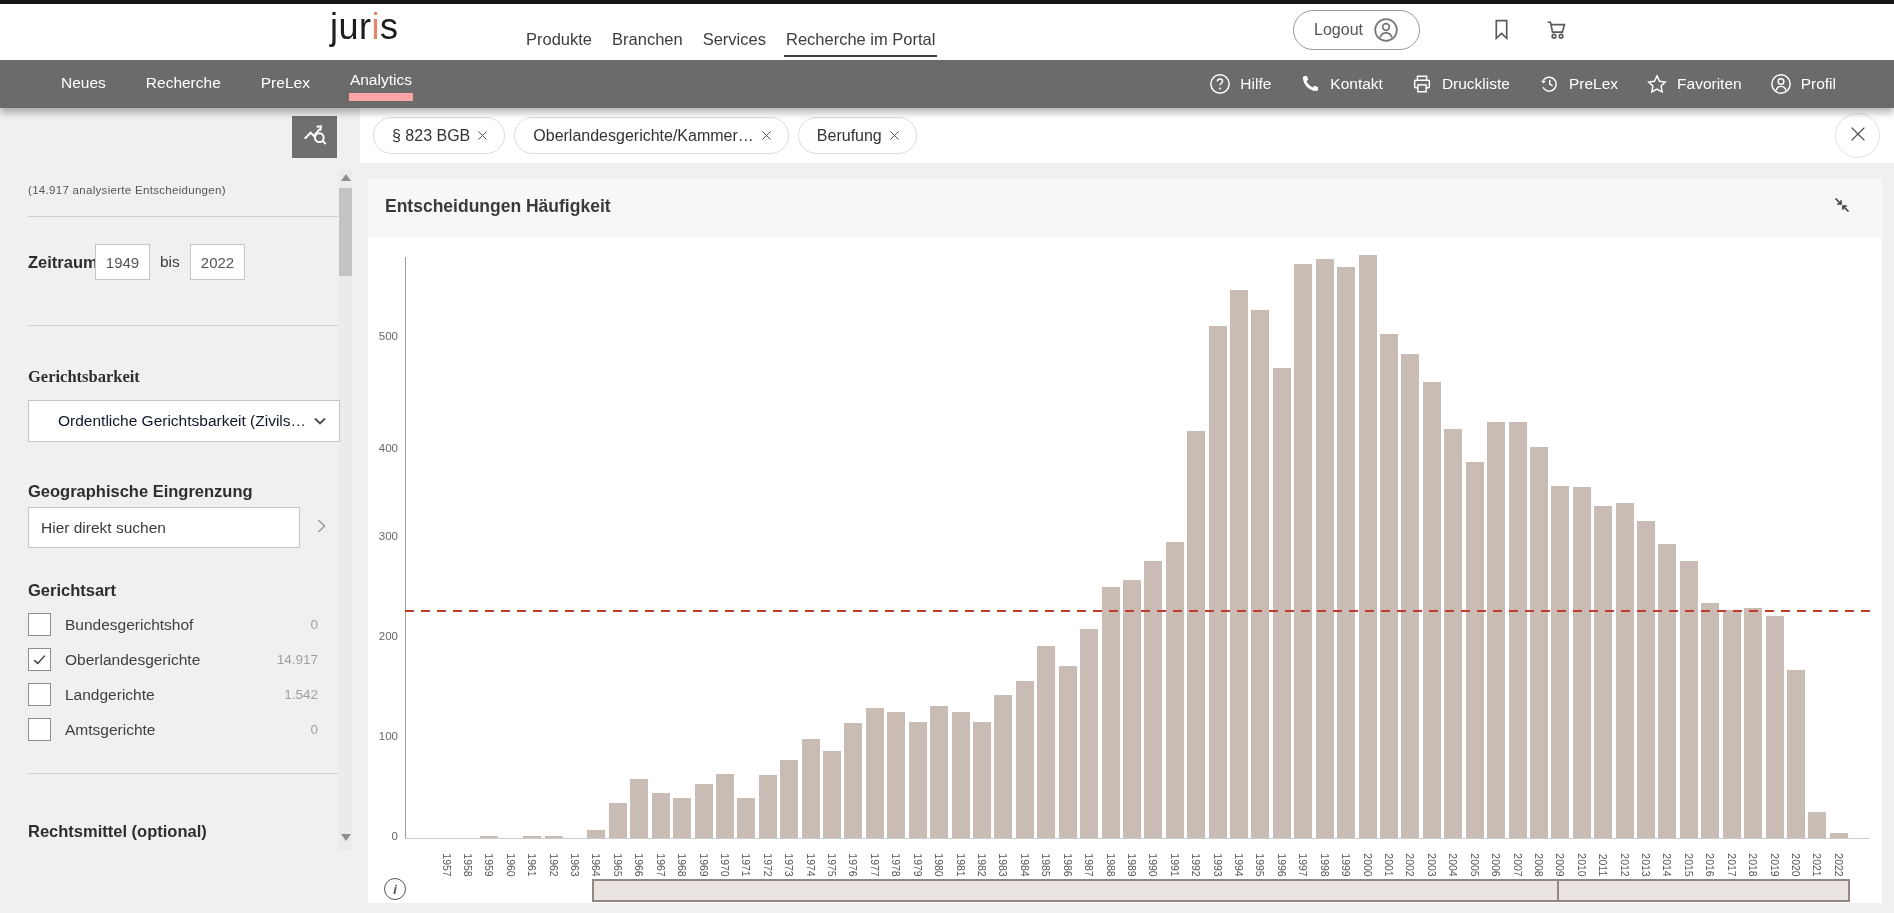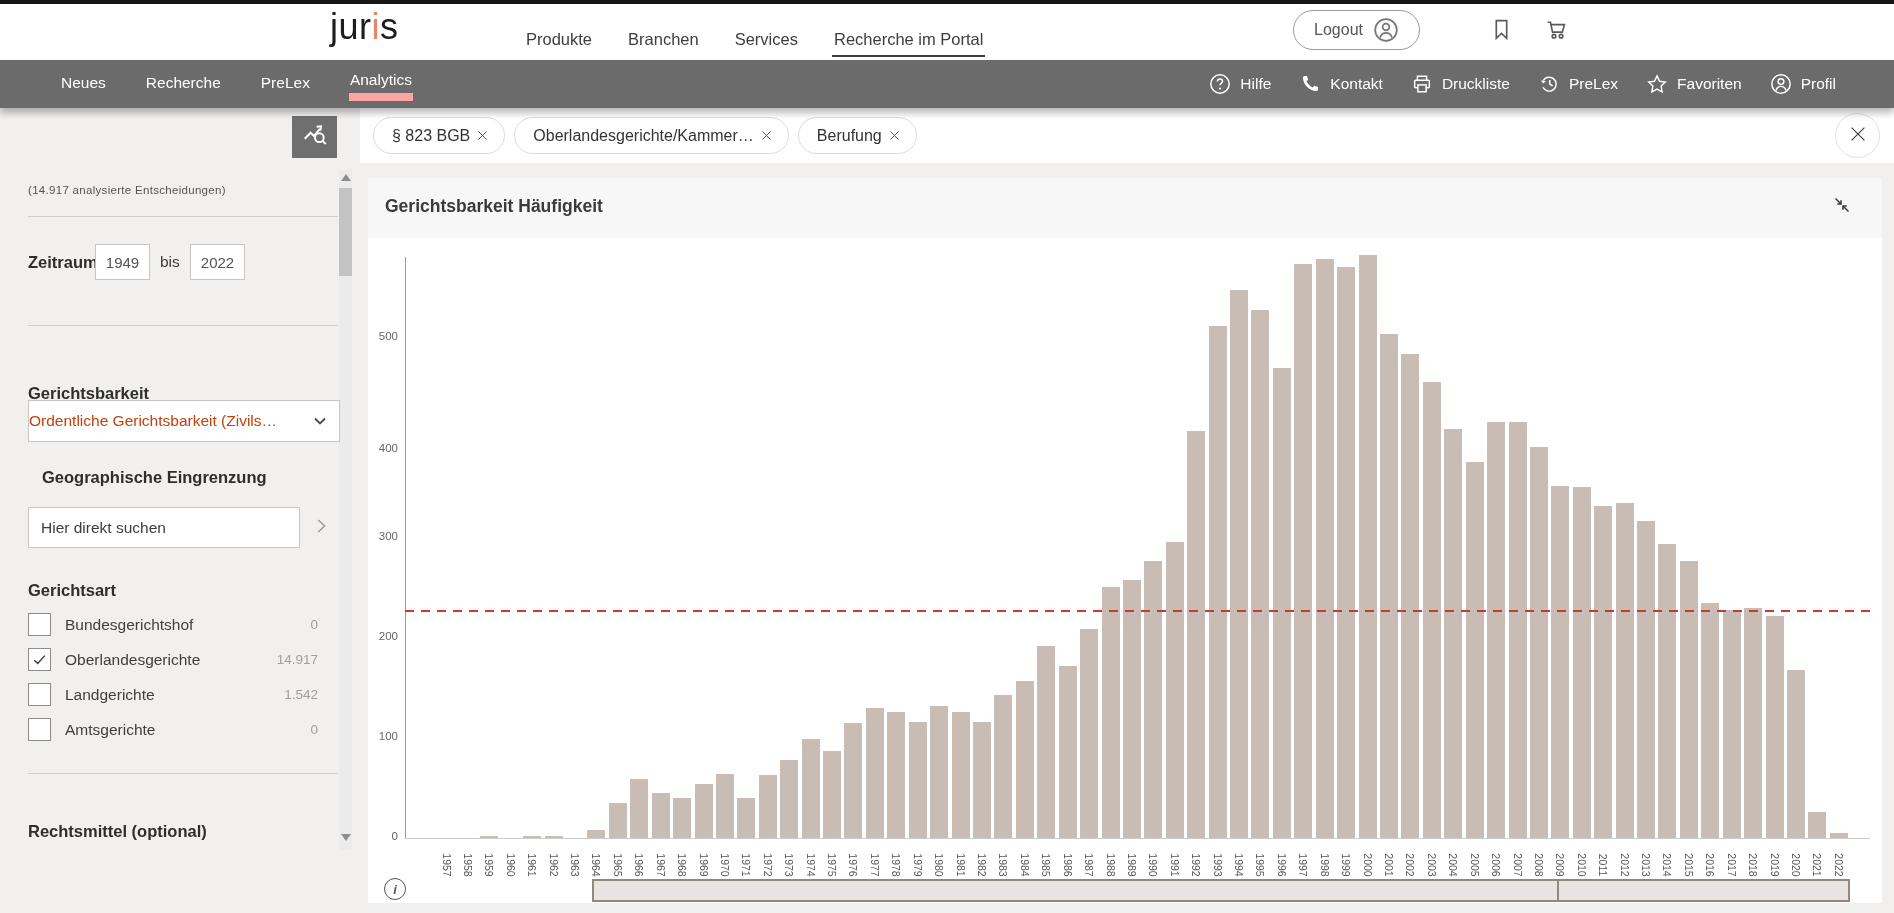--- a/index.html
+++ b/index.html
@@ -4,21 +4,21 @@
 <style>
   html,body{margin:0;padding:0;background:#d8d8d8;}
   *{box-sizing:border-box;font-family:"Liberation Sans",sans-serif;}
   #app{position:relative;width:1894px;height:913px;background:#f1f0ef;overflow:hidden;}
 
   
   .topline{position:absolute;top:0;left:0;width:100%;height:4px;background:#161616;}
   .header{position:absolute;top:4px;left:0;width:100%;height:56px;background:#ffffff;}
   .logo{position:absolute;left:330px;top:2px;font-size:36px;font-weight:normal;color:#1d1d1d;letter-spacing:.5px;}
   .logo .accent{color:#e0876b;}
-  .hnav{position:absolute;left:524px;top:0;height:70px;display:flex;gap:32px;align-items:center;}
+  .hnav{position:absolute;left:524px;top:0;height:70px;display:flex;gap:16px;align-items:center;}
   .hnav-item{font-size:16.5px;color:#3d3d3d;padding:8px 2px 6px 2px;cursor:pointer;border-bottom:2px solid transparent;}
   .hnav-item.active{border-bottom:2px solid #3d3d3d;}
   .logout-btn{position:absolute;left:1293px;top:6px;width:127px;height:40px;border:1px solid #9a9a9a;border-radius:20px;display:flex;align-items:center;justify-content:center;gap:10px;color:#555;font-size:16px;background:#fff;cursor:pointer;}
   .hicon{position:absolute;top:13px;width:25px;height:25px;color:#5a5a5a;cursor:pointer;}
   .hicon svg{width:100%;height:100%;}
   .logout-btn .picon{width:26px;height:26px;color:#777;}
   .logout-btn .picon svg{width:100%;height:100%;}
 
   
   .navbar{position:absolute;top:60px;left:0;width:100%;height:48px;background:#6b6b6b;box-shadow:0 5px 7px rgba(0,0,0,.28);z-index:5;}
@@ -41,25 +41,25 @@
   .sb-up{top:66px;border-bottom:7px solid #8e8e8e;}
   .sb-down{top:726px;border-top:7px solid #8e8e8e;}
   .note{position:absolute;left:28px;top:76px;font-size:11.5px;color:#555;letter-spacing:.3px;}
   .hr{position:absolute;left:28px;width:310px;border-top:1px solid #cfcfcf;}
   .hr1{top:108px;} .hr2{top:217px;} .hr3{top:665px;}
   .sb-h{position:absolute;left:28px;font-size:16.5px;font-weight:bold;color:#2e2e2e;}
   .zeit-label{top:145px;}
   .zeit-box{position:absolute;top:136px;height:36px;background:#fff;border:1px solid #c6c6c6;font-size:15px;color:#555;text-align:center;width:55px;outline:none;padding:0;}
   .zeit-from{left:95px;} .zeit-to{left:190px;}
   .zeit-bis{position:absolute;left:160px;top:145px;font-size:15.5px;color:#3c3c3c;}
-  .gb-h{top:276px;}
+  .gb-h{top:259px;font-family:Liberation Serif, serif;}
   .dropdown{position:absolute;left:28px;top:292px;width:312px;height:42px;background:#fff;border:1px solid #c6c6c6;display:flex;align-items:center;cursor:pointer;}
-  .dropdown .dd-text{flex:1;font-size:15.5px;color:#c2410c;padding-left:0;white-space:nowrap;overflow:hidden;}
+  .dropdown .dd-text{flex:1;font-size:15.5px;color:#0f172a;padding-left:29px;white-space:nowrap;overflow:hidden;}
   .dropdown .dd-chev{width:30px;height:20px;}
-  .geo-h{top:360px;margin-left:14px;}
+  .geo-h{top:374px;}
   .geo-input{position:absolute;left:28px;top:399px;width:272px;height:41px;background:#fff;border:1px solid #c6c6c6;font-size:15.5px;color:#3c3c3c;padding:0 12px;outline:none;}
   .geo-btn{position:absolute;left:302px;top:399px;width:38px;height:41px;background:transparent;border:none;cursor:pointer;display:flex;align-items:center;justify-content:center;color:#8a8a8a;}
   .ga-h{top:473px;}
   .cbx-row{position:absolute;left:28px;width:312px;height:25px;}
   .cbx{position:absolute;left:0;top:0;width:23px;height:23px;background:#fff;border:1px solid #8d8d8d;cursor:pointer;display:flex;align-items:center;justify-content:center;}
   .cbx svg{width:17px;height:17px;}
   .cbx-label{position:absolute;left:37px;top:3px;font-size:15.5px;color:#3f3f3f;}
   .cbx-count{position:absolute;right:22px;top:4px;font-size:13.5px;color:#a0a0a0;}
   .rm-h{top:714px;}
   .sb-footer{position:absolute;left:0;bottom:0;width:360px;height:46px;border-top:1px solid #c9c9c9;}
@@ -278,21 +278,21 @@
       </div>
     <button class="big-close">
         <span><svg viewBox="0 0 24 24" fill="none" stroke="#444" stroke-width="1.4" width="22" height="22">
             <path d="M5 5 L19 19 M19 5 L5 19"></path>
           </svg></span>
       </button>
   </div>
 
   <div class="panel">
     <div class="panel-head">
-      <div class="panel-title">Gerichtsbarkeit Häufigkeit</div>
+      <div class="panel-title">Entscheidungen Häufigkeit</div>
       <span class="collapse"><svg viewBox="0 0 24 24" fill="none" stroke="currentColor" stroke-width="1.6">
             <path d="M5.5 5.5 L11 11"></path>
             <path d="M11 7.2 V11 H7.2" fill="none"></path>
             <path d="M18.5 18.5 L13 13"></path>
             <path d="M13 16.8 V13 H16.8" fill="none"></path>
           </svg></span>
     </div>
     <div id="plot" style="position:absolute;left:0;top:0;width:100%;height:100%;">
       <div class="yaxis"></div>
       <div class="xaxis"></div>

